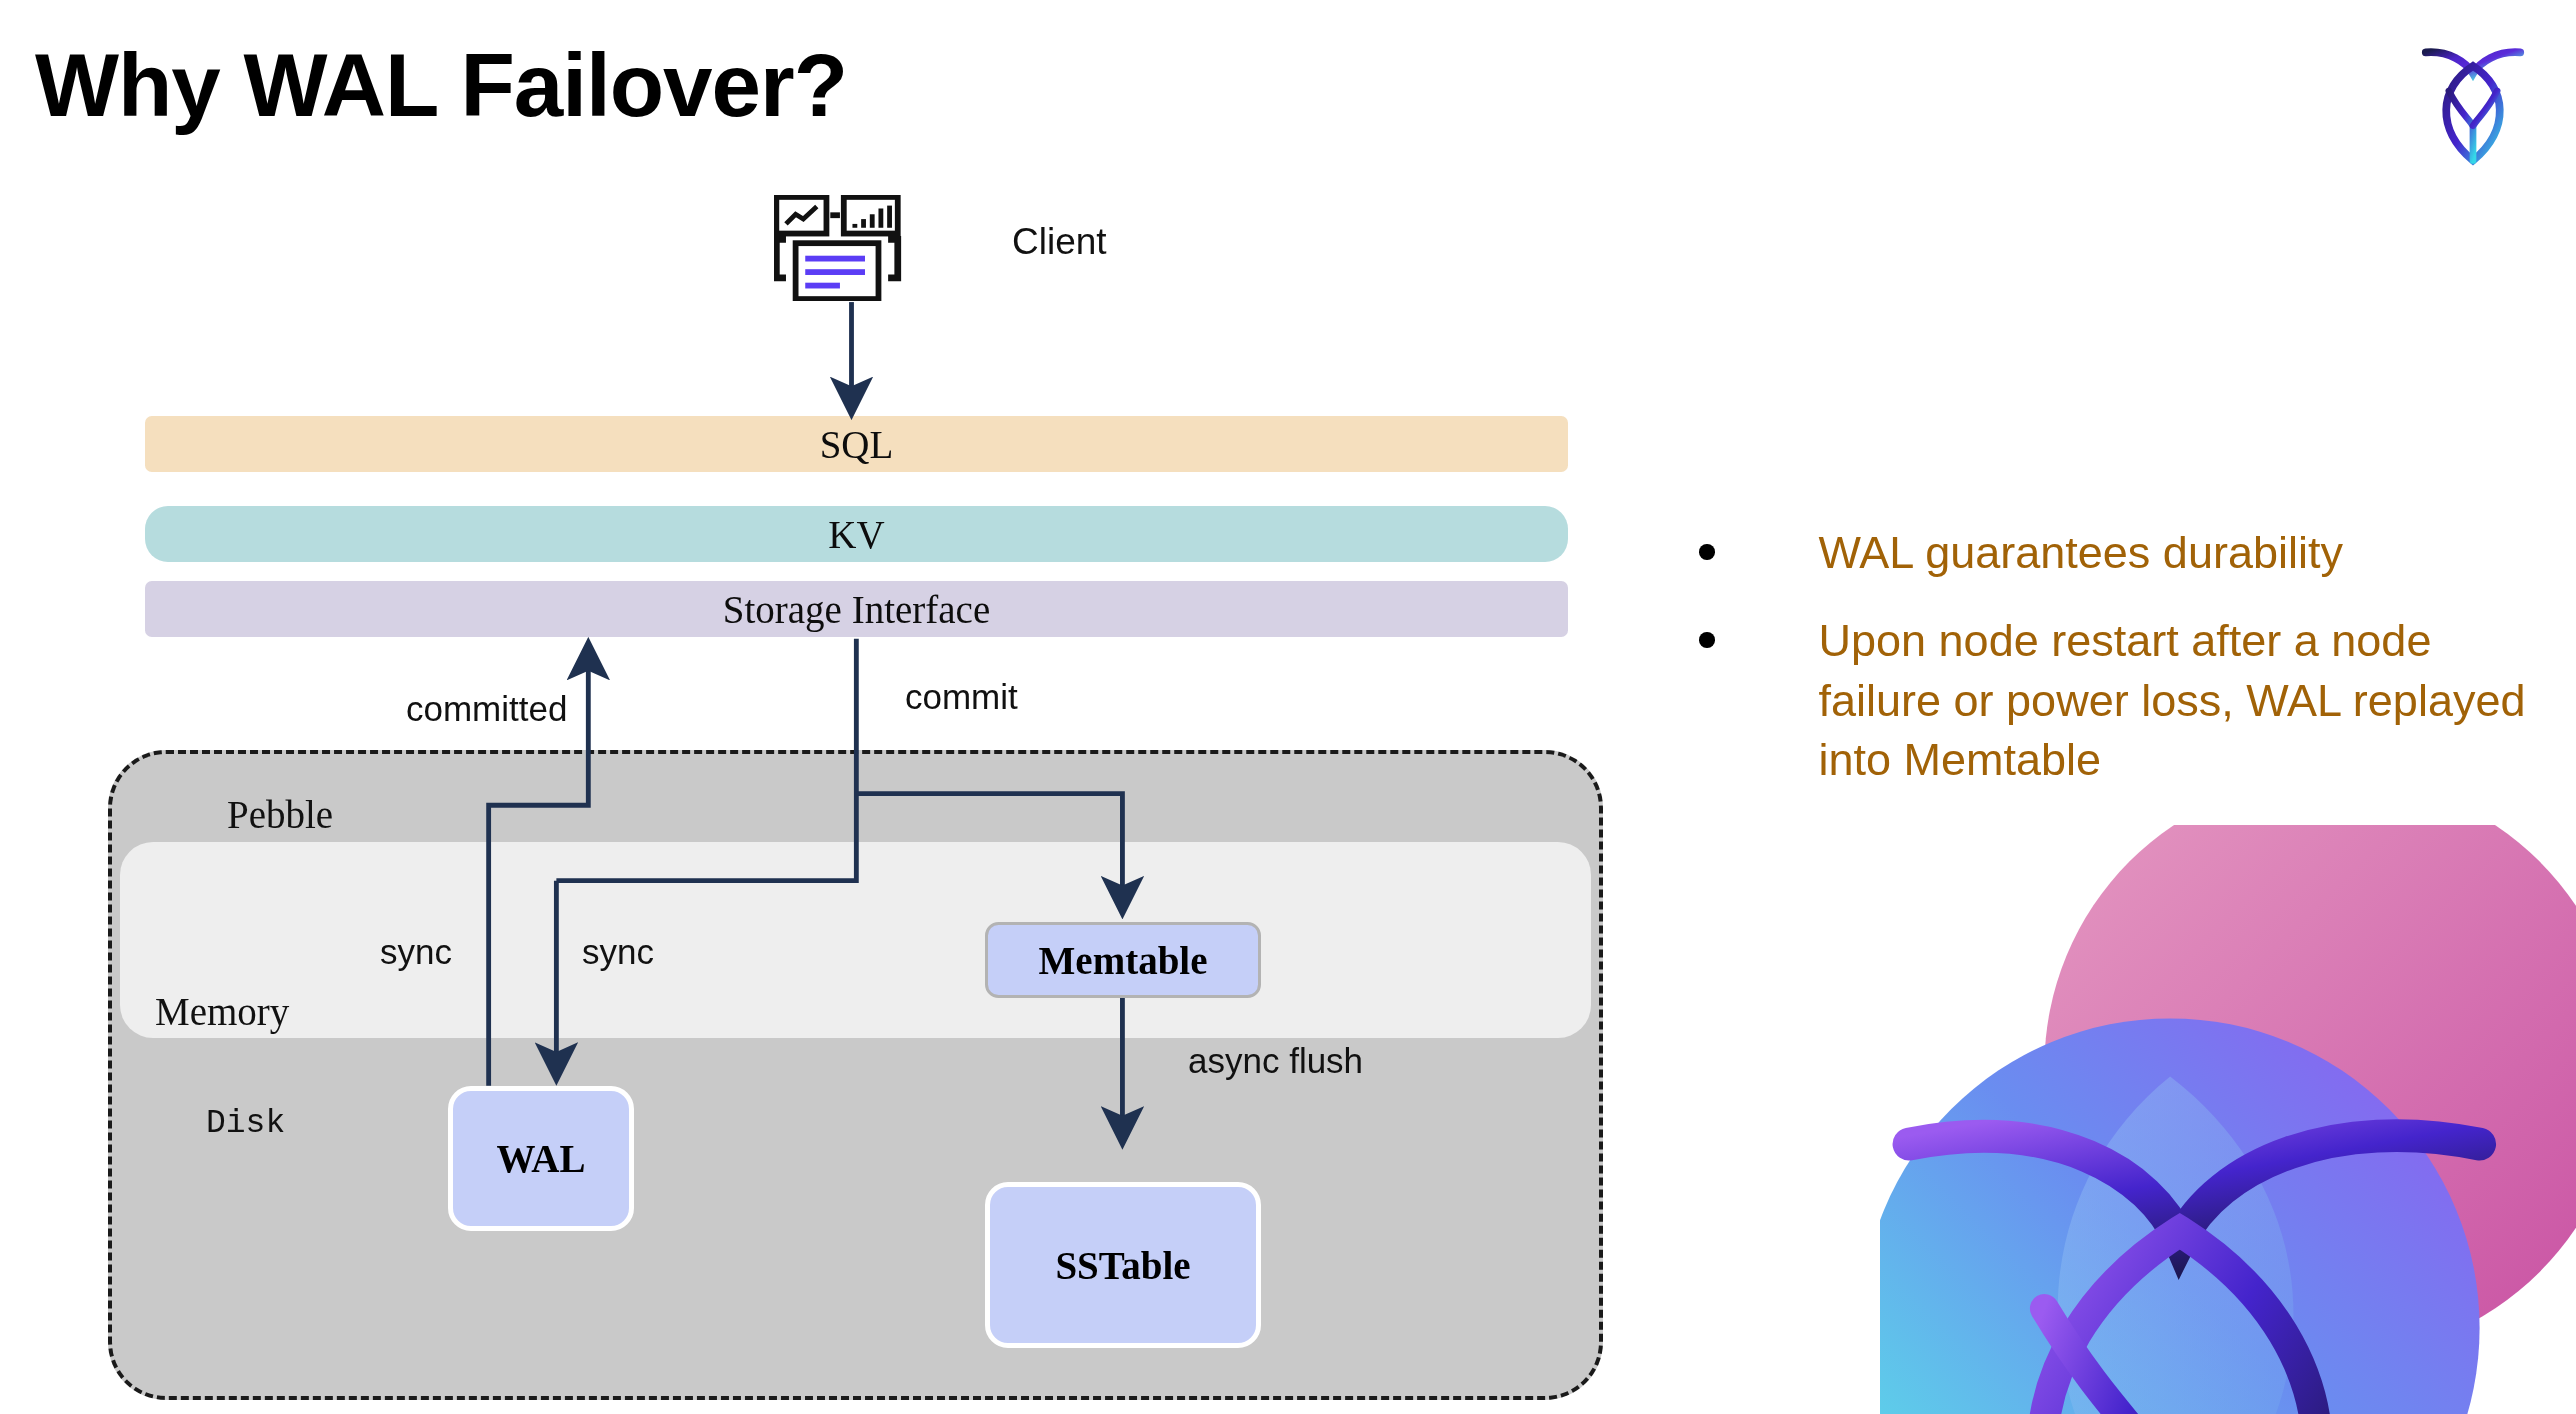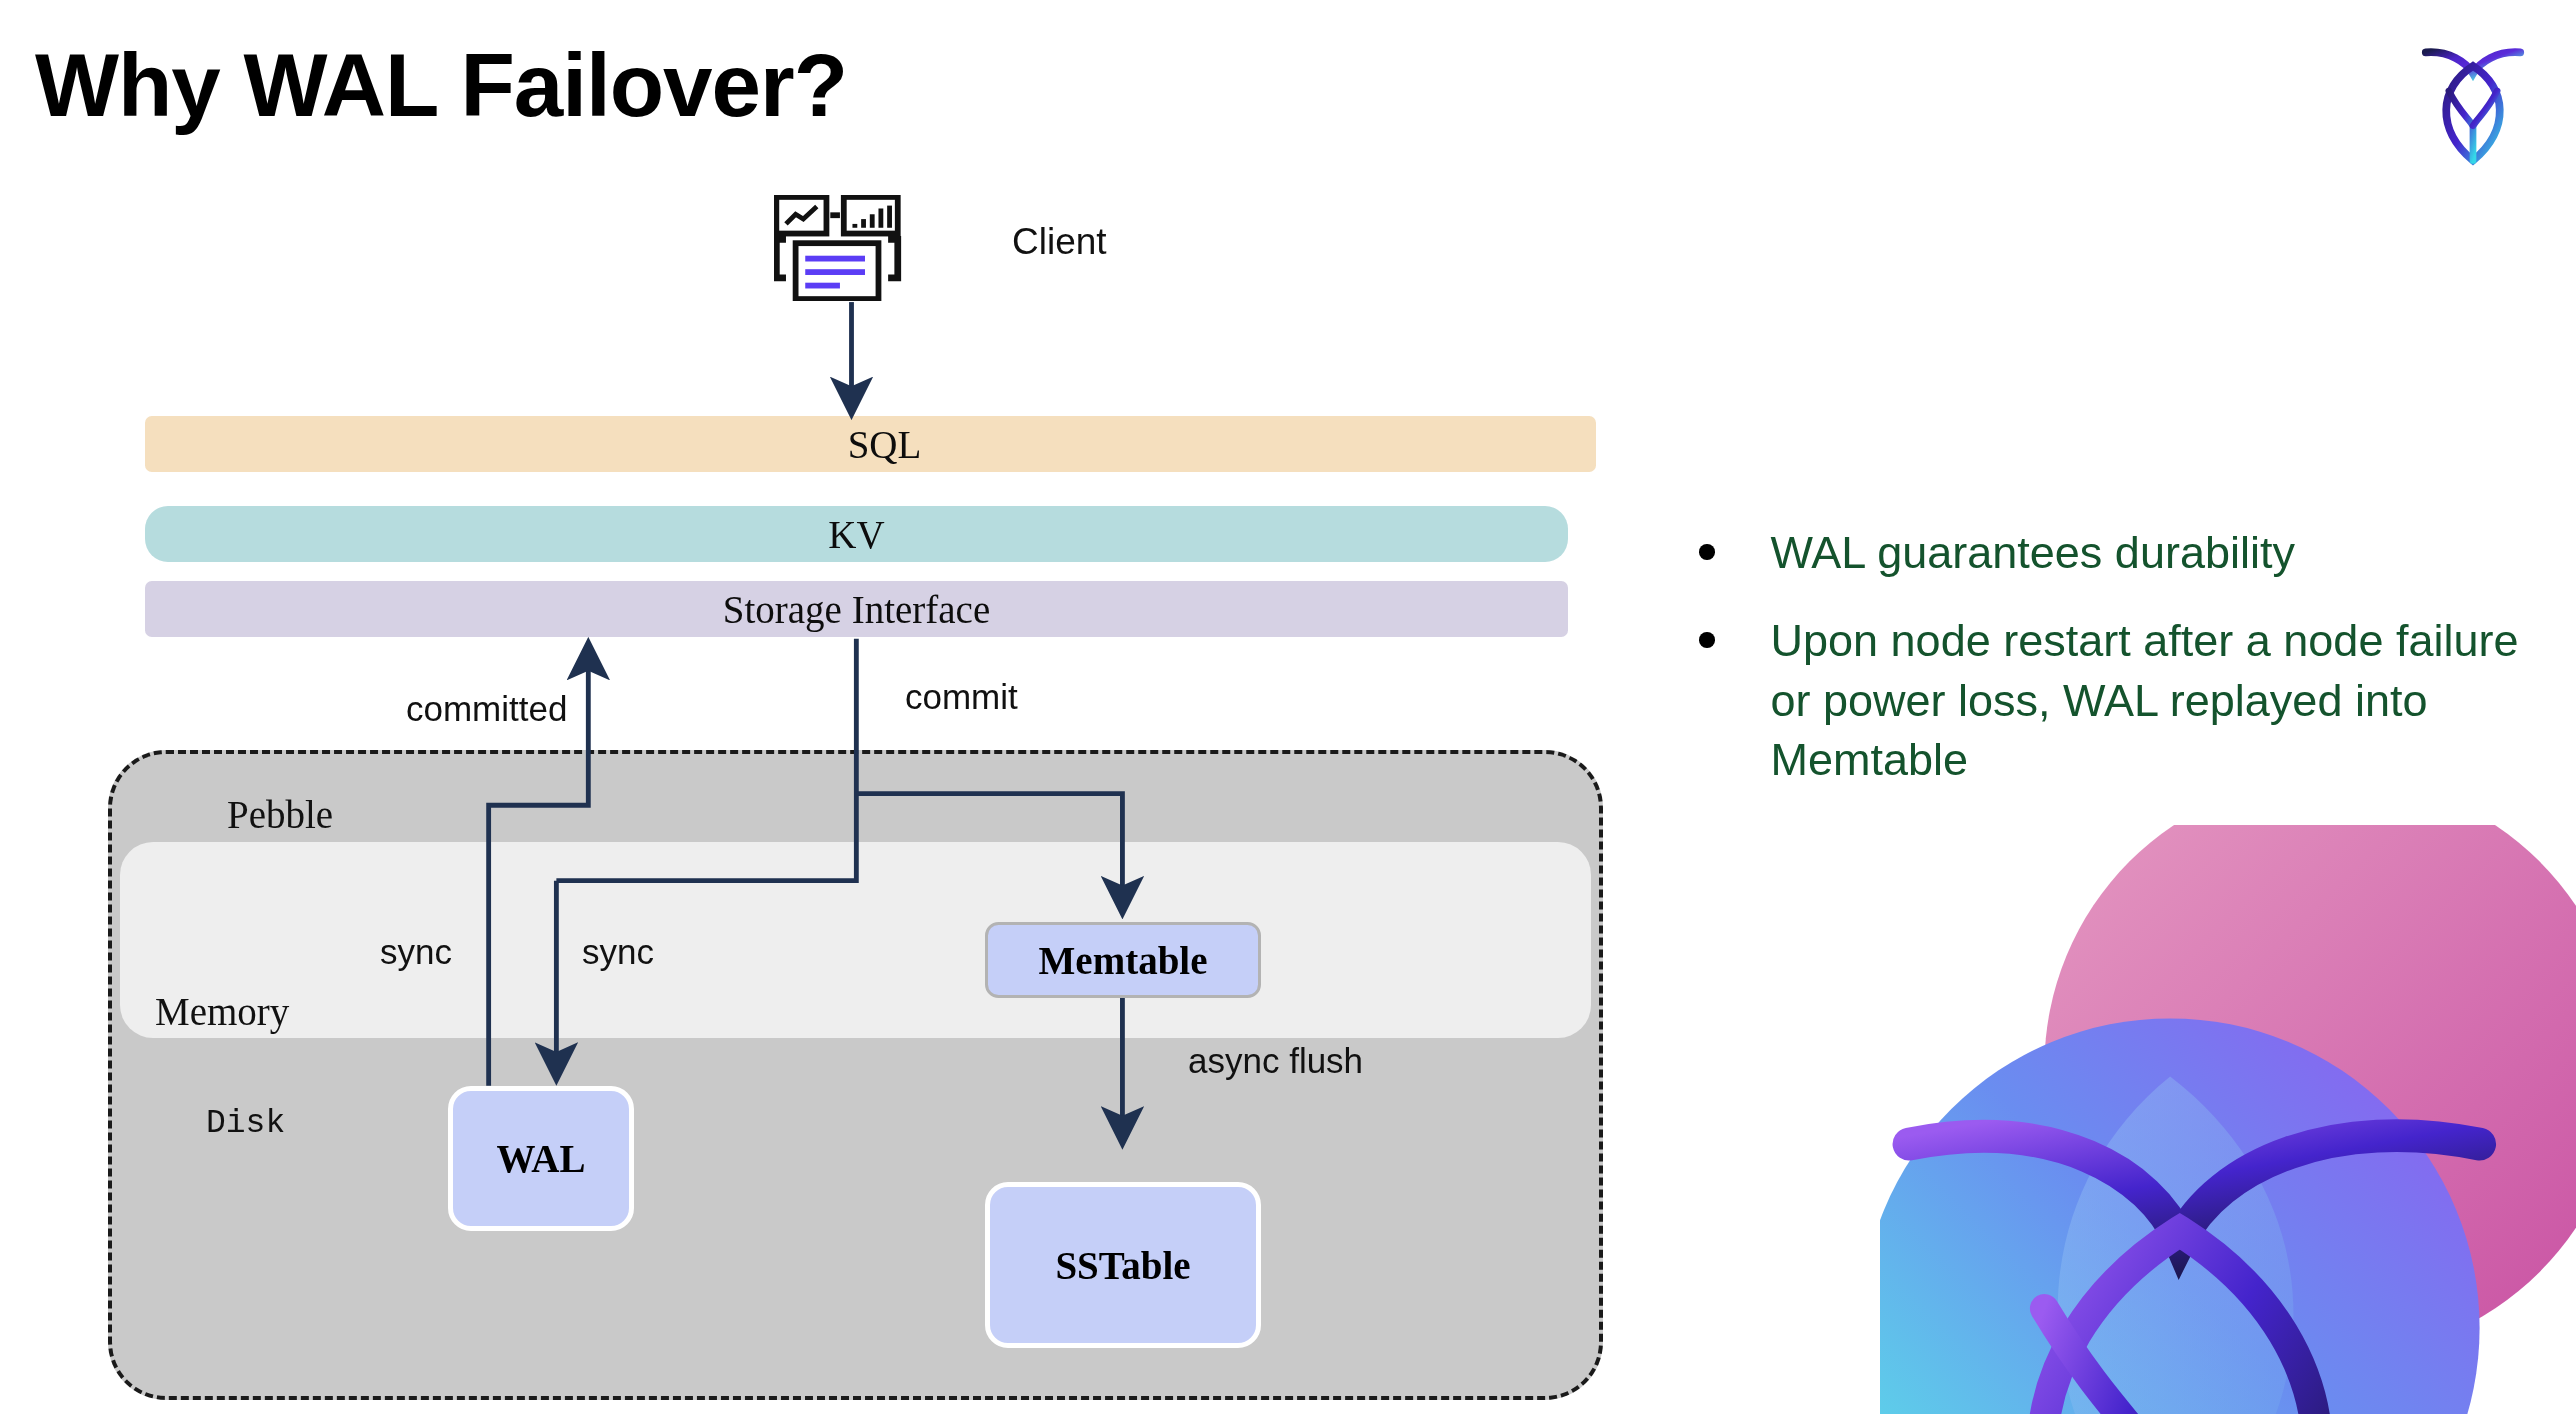--- a/index.html
+++ b/index.html
@@ -81,21 +81,21 @@
     width: 1423px;
     height: 56px;
     border-radius: 6.8px;
     display: flex;
     align-items: center;
     justify-content: center;
     font-family: "Liberation Serif", serif;
     font-size: 39px;
     color: #0d0d0d;
   }
-  #layer-sql { top: 416px; padding-left: 28px; }
+  #layer-sql { top: 416px; }
   #layer-kv  { top: 506px; border-radius: 23px; }
   #layer-storage { top: 581px; }
 
   
   #pebble-container {
     position: absolute;
     left: 108px;
     top: 750px;
     width: 1495px;
     height: 650px;
@@ -201,21 +201,22 @@
     height: 15.5px;
     border-radius: 50%;
     background: #000000;
     margin-top: 21px;
     margin-right: 56px;
   }
   .bullet-text {
     font-family: "Liberation Sans", sans-serif;
     font-size: 45px;
     line-height: 1.32;
-    color: #14532d;
+    color: #a16207;
+    margin-left: 48px;
   }
 </style>
 </head>
 <body>
 
 <div id="slide-title">Why WAL Failover?</div>
 
 <div id="brand-logo">
   <svg viewBox="0 0 130 140" width="126" height="135">
     <defs>

